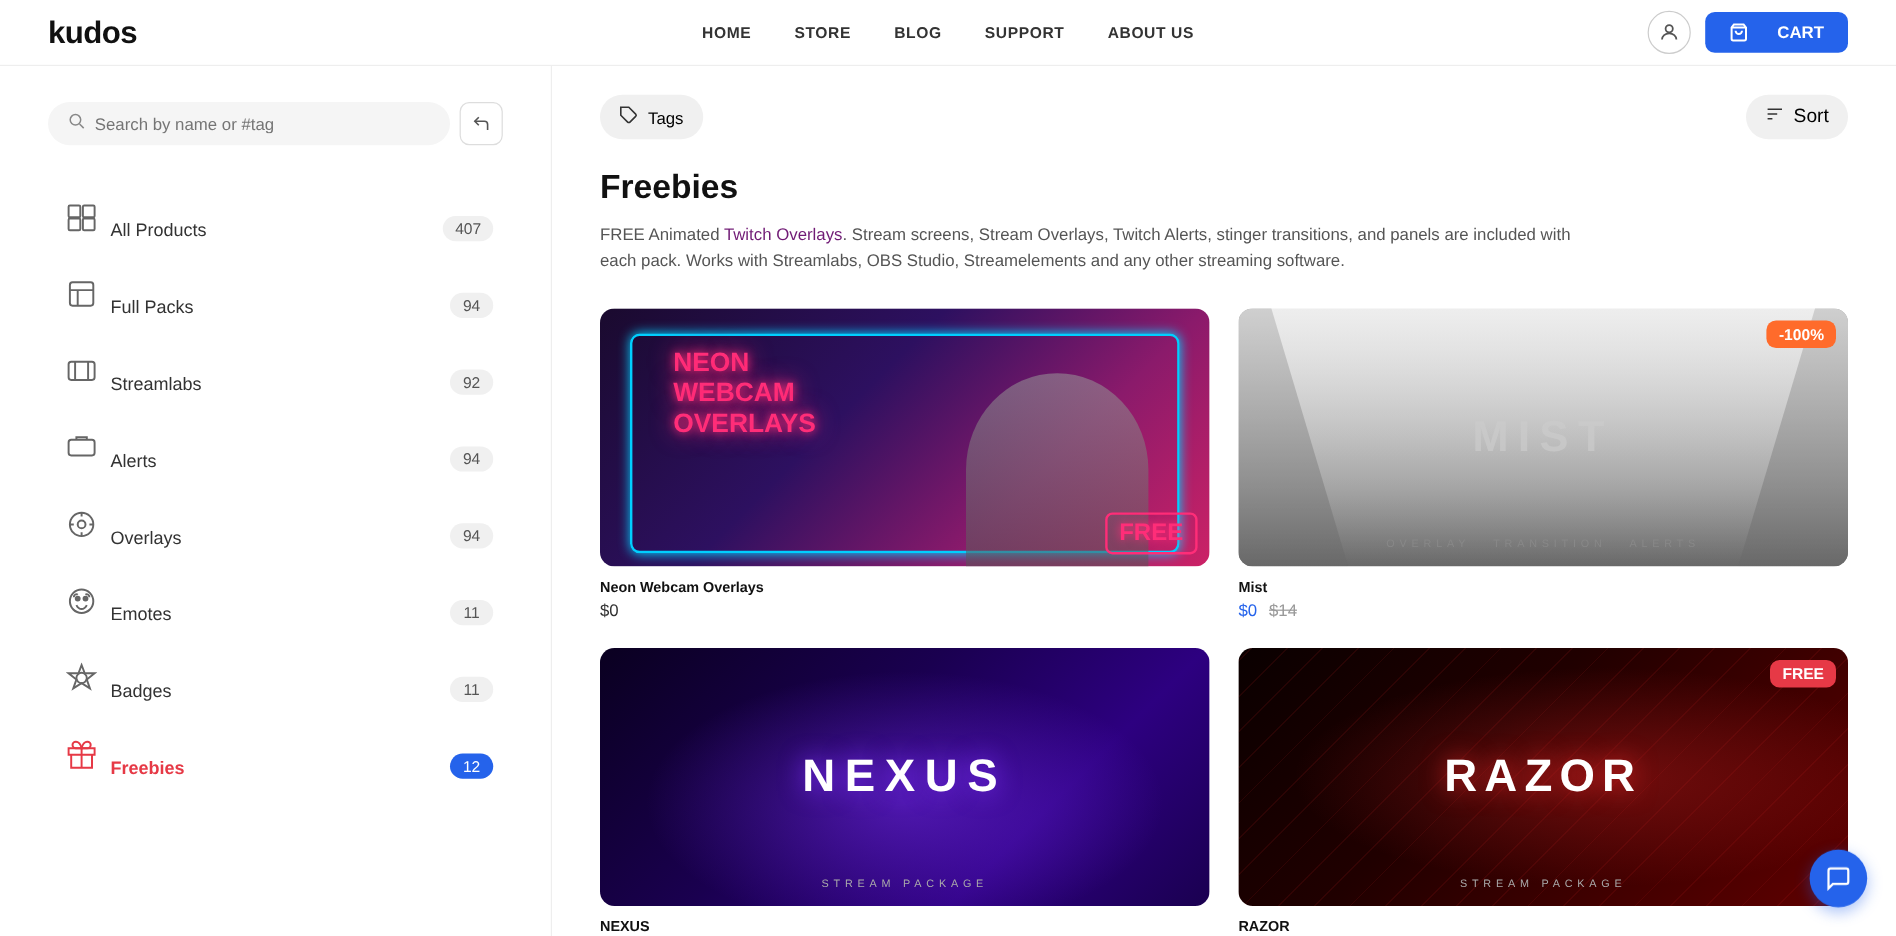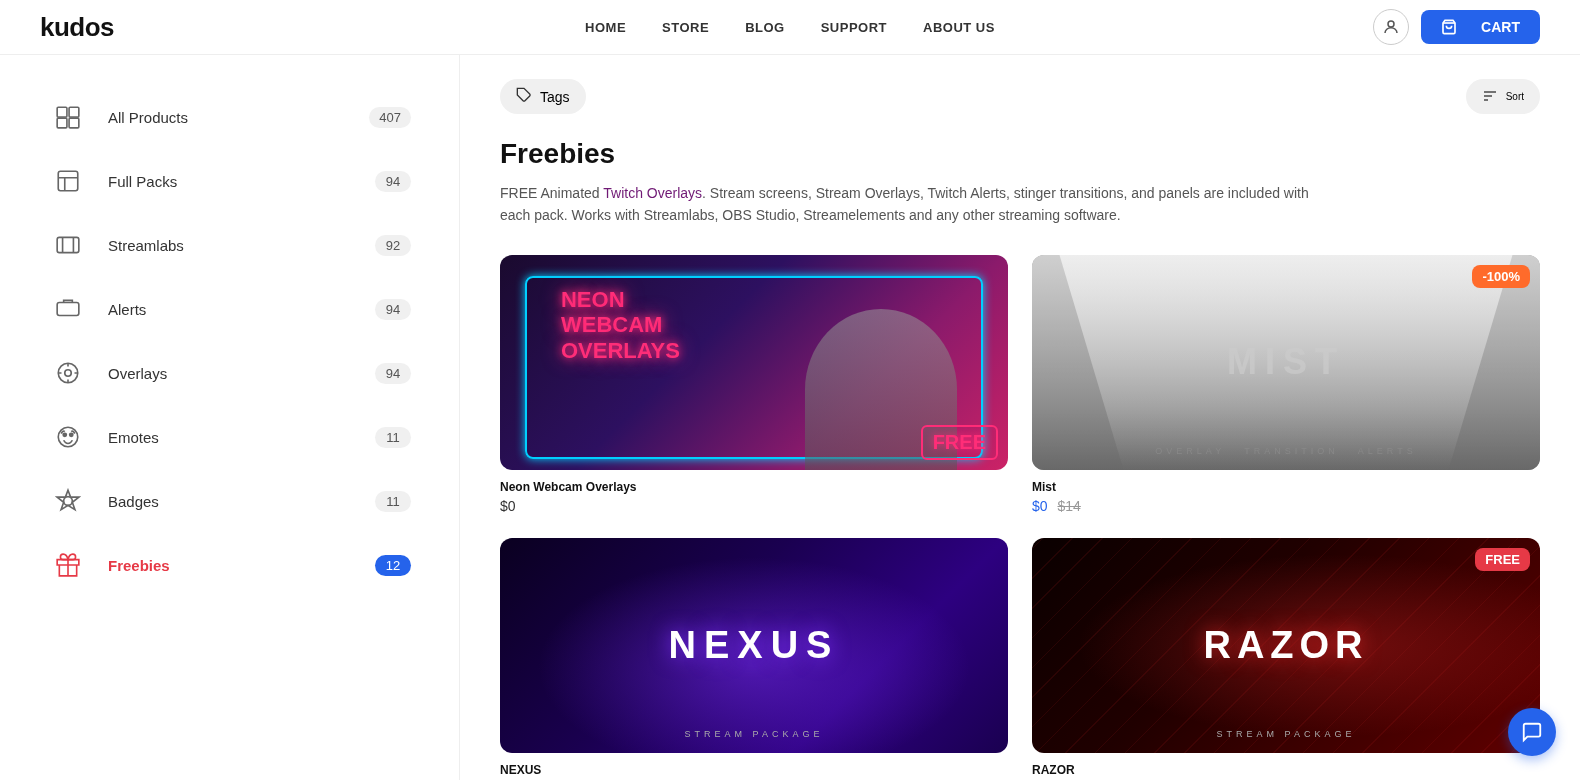--- a/index.html
+++ b/index.html
@@ -109,25 +109,25 @@
       display: flex;
       align-items: center;
       justify-content: center;
       cursor: pointer;
       background: #fff;
       font-size: 16px;
       color: #555;
     }
     .category-item {
       display: flex;
-      align-items: center;
+      align-items: flex-end;
       padding: 12px 8px;
       cursor: pointer;
       border-radius: 8px;
-      gap: 20px;
+      gap: 4px;
     }
     .category-item.active { color: #e63946; }
     .category-icon {
       width: 40px;
       height: 40px;
       display: flex;
       align-items: center;
       justify-content: center;
       color: #666;
       font-size: 20px;
@@ -173,21 +173,21 @@
       cursor: pointer;
     }
     .sort-btn {
       display: flex;
       align-items: center;
       gap: 8px;
       background: #f0f0f0;
       border: none;
       border-radius: 20px;
       padding: 8px 16px;
-      font-size: 10px;
+      font-size: 16px;
       font-weight: 500;
       cursor: pointer;
     }
     .section-title {
       font-size: 28px;
       font-weight: 800;
       color: #111;
       margin-bottom: 12px;
     }
     .section-desc {
@@ -471,20 +471,37 @@
           <path d="M16 10a4 4 0 01-8 0"></path>
       </svg>
       <span>CART</span>
     </button>
   </div>
 </header>
 
 <div class="main-layout">
 
   <aside class="sidebar">
+    <div class="search-bar">
+      <div class="search-input-wrap">
+        <span>
+          <svg width="15" height="15" viewBox="0 0 24 24" fill="none" stroke="#888" stroke-width="2">
+            <circle cx="11" cy="11" r="7"></circle>
+              <line x1="16.5" y1="16.5" x2="22" y2="22"></line>
+          </svg>
+        </span>
+        <input class="search-input" type="text" placeholder="Search by name or #tag" style="">
+      </div>
+      <button class="back-btn">
+        <svg width="16" height="16" viewBox="0 0 24 24" fill="none" stroke="#555" stroke-width="2">
+          <polyline points="9 14 4 9 9 4"></polyline>
+            <path d="M20 20v-7a4 4 0 00-4-4H4"></path>
+        </svg>
+      </button>
+    </div>
 
     <div class="category-item">
       <div class="category-icon">
         <svg width="26" height="26" viewBox="0 0 24 24" fill="none" stroke="#666" stroke-width="1.5">
           <rect x="2" y="3" width="9" height="9" rx="1"></rect>
             <rect x="13" y="3" width="9" height="9" rx="1"></rect>
           <rect x="2" y="13" width="9" height="9" rx="1"></rect>
             <rect x="13" y="13" width="9" height="9" rx="1"></rect>
         </svg>
       </div>

